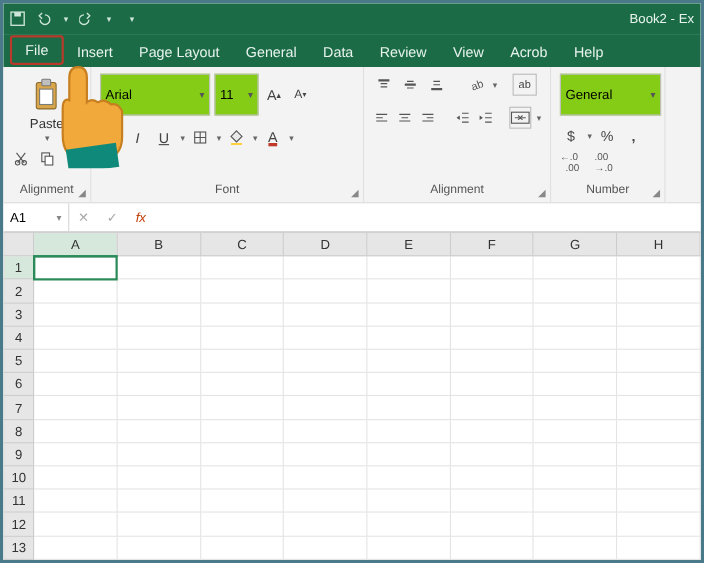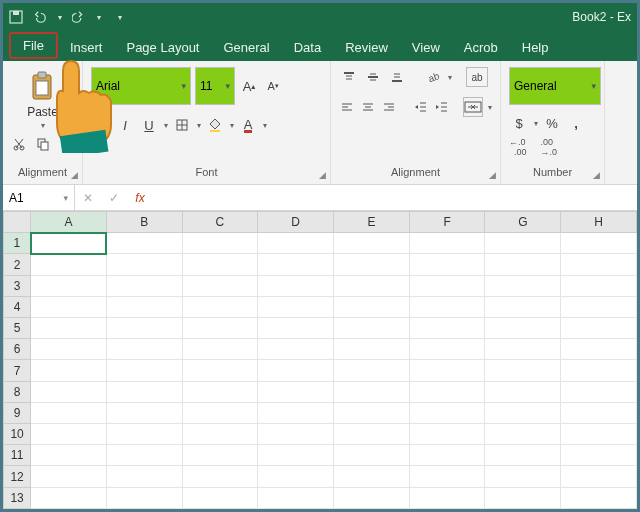--- a/index.html
+++ b/index.html
@@ -24,21 +24,21 @@
   .row { display: flex; align-items: center; gap: 4px; }
   .combo { background: #84cc16; border: 1px solid #bfbfbf; height: 38px; display: flex; align-items: center; padding: 0 4px; font-size: 12px; }
   .combo .drop { margin-left: auto; font-size: 9px; color: #555; }
   .fontname { width: 100px; }
   .fontsize { width: 40px; }
   .sq { width: 20px; height: 20px; display: inline-flex; align-items: center; justify-content: center; font-size: 13px; color: #444; }
   .align-group { width: 170px; }
   .num-group { width: 104px; }
   .launcher { position: absolute; right: 4px; bottom: 4px; font-size: 9px; color: #888; }
   .formula-bar { height: 26px; border-bottom: 1px solid #d6d6d6; display: flex; align-items: center; background: #fff; }
-  .namebox { width: 72px; border-right: 1px solid #d6d6d6; padding: 0 6px; font-size: 12px; display:flex; align-items:center; height:100%; }
+  .namebox { width: 60px; border-right: 1px solid #d6d6d6; padding: 0 6px; font-size: 12px; display:flex; align-items:center; height:100%; }
   .namebox .drop { margin-left: auto; font-size: 9px; color: #888; }
   .fb-btn { width: 26px; text-align: center; color: #aaa; font-size: 12px; }
   .fb-btn.fx { font-style: italic; color: #c2410c; }
   .grid { display: flex; height: calc(100% - 28px - 30px - 124px - 26px); overflow: hidden; background:#fff;}
   table { border-collapse: collapse; table-layout: fixed; }
   .colhdr th { background: #e6e6e6; border: 1px solid #ccc; font-weight: normal; font-size: 12px; color: #333; height: 20px; }
   .colhdr th.sel { background: #d6e8dc; border-bottom: 2px solid #2b8a5a; }
   .rowhdr { background: #e6e6e6; border: 1px solid #ccc; font-weight: normal; font-size: 12px; color: #333; width: 28px; text-align: center; }
   .rowhdr.sel { background: #d6e8dc; border-right: 2px solid #2b8a5a; }
   td.cell { border: 1px solid #e4e4e4; height: 20px; width: 80px; font-size: 12px; }

